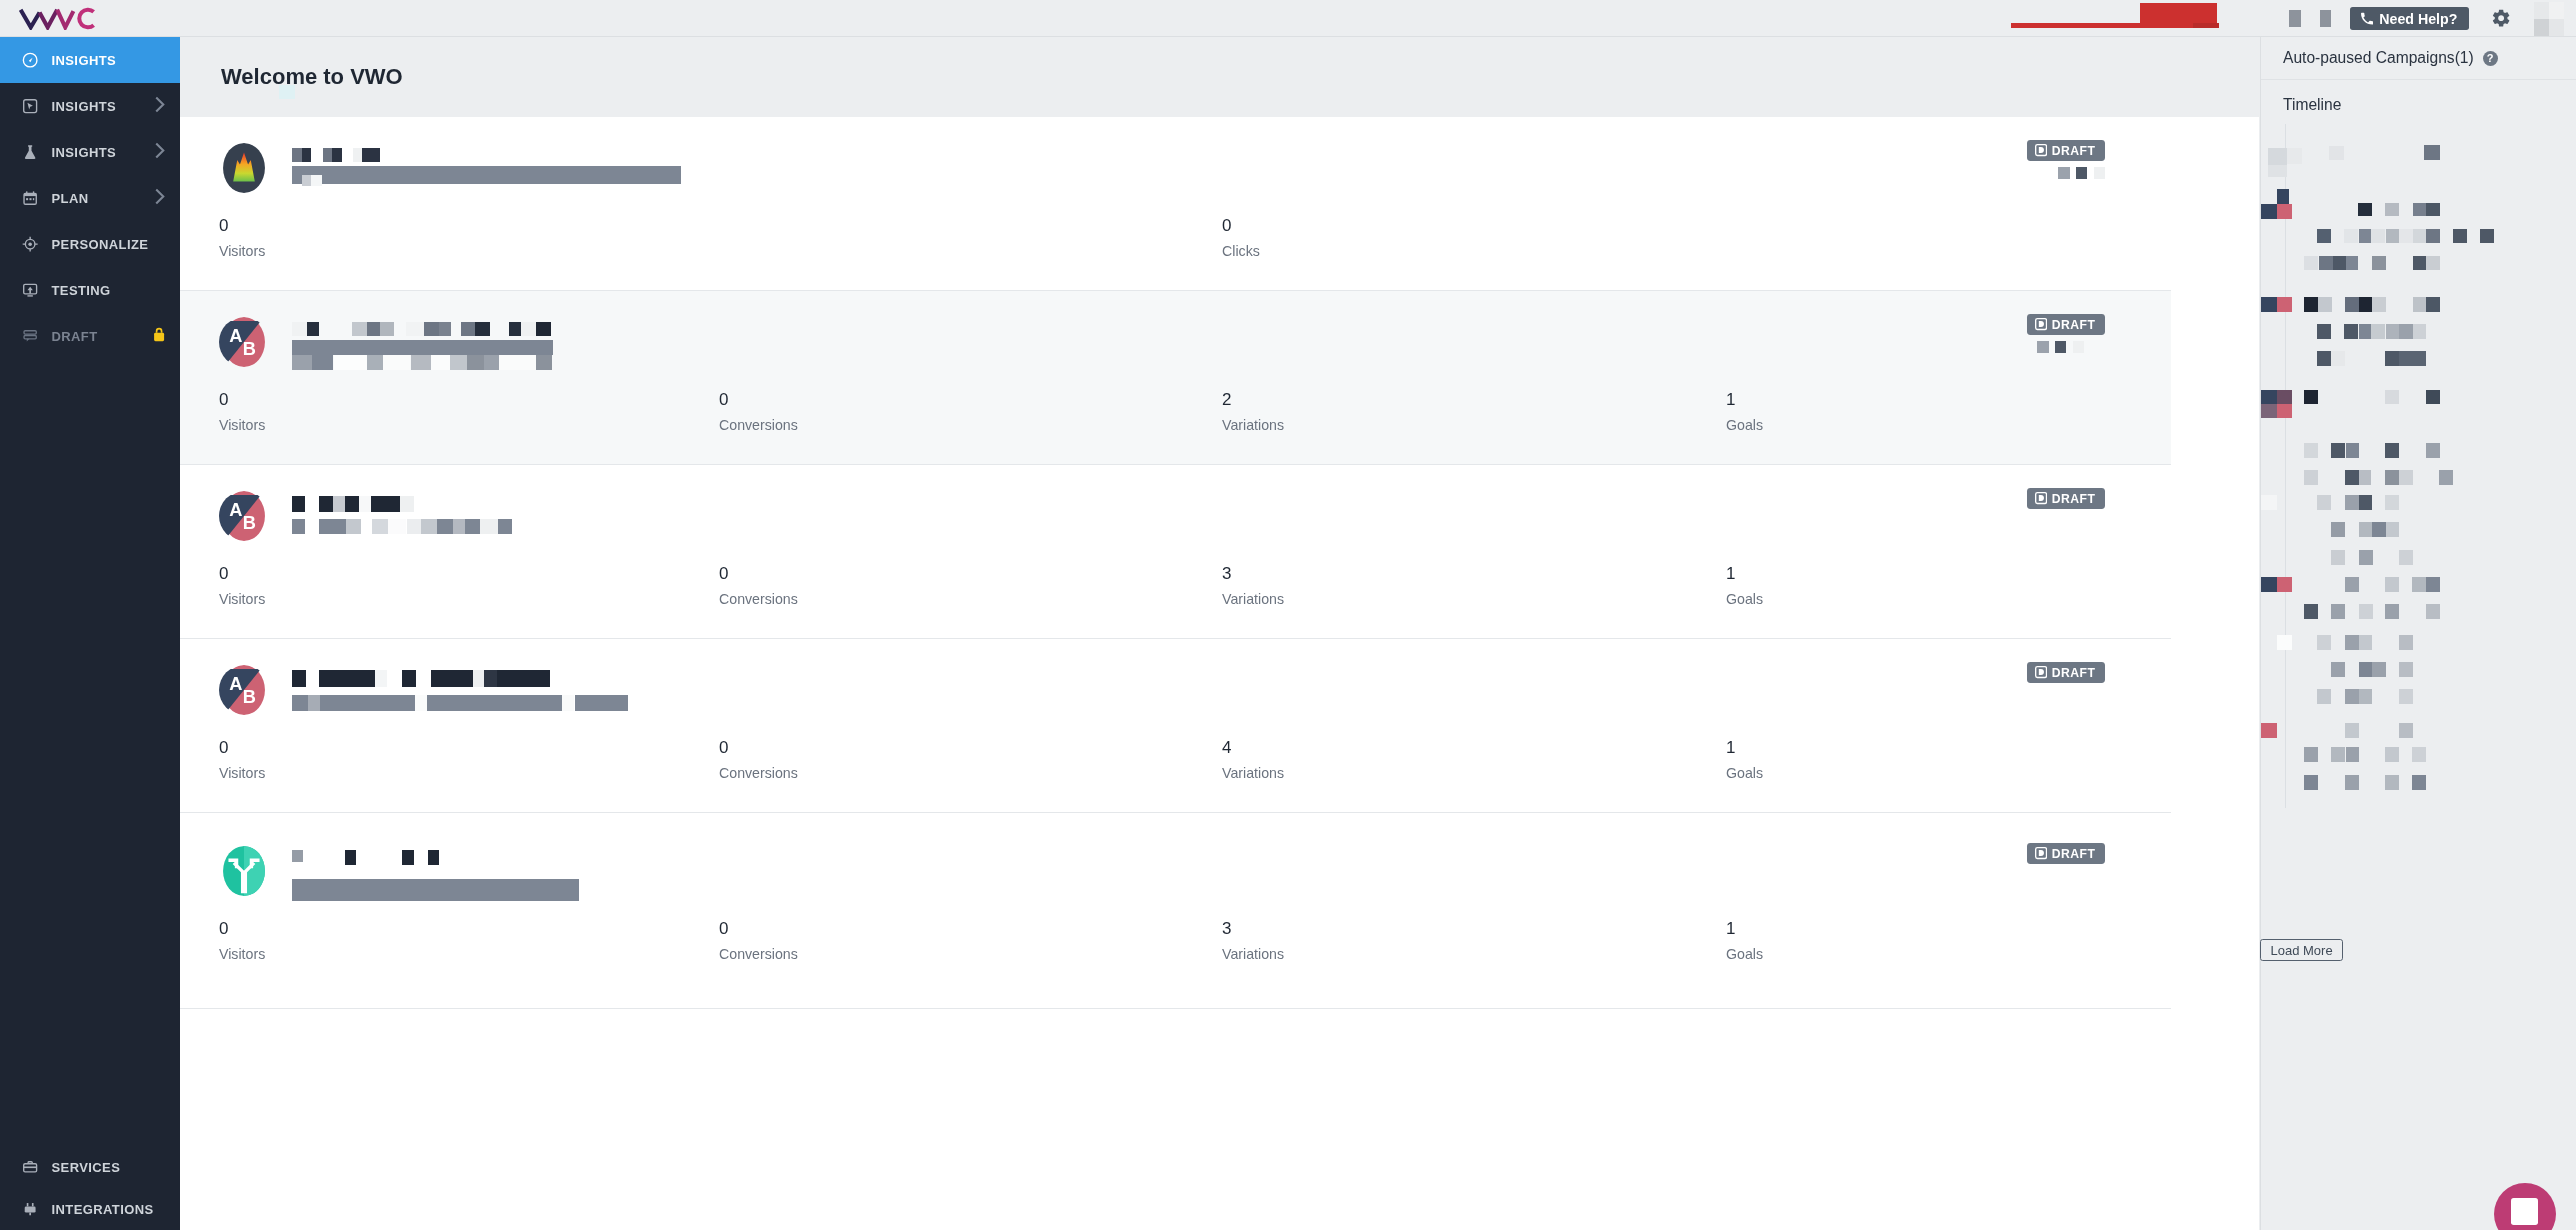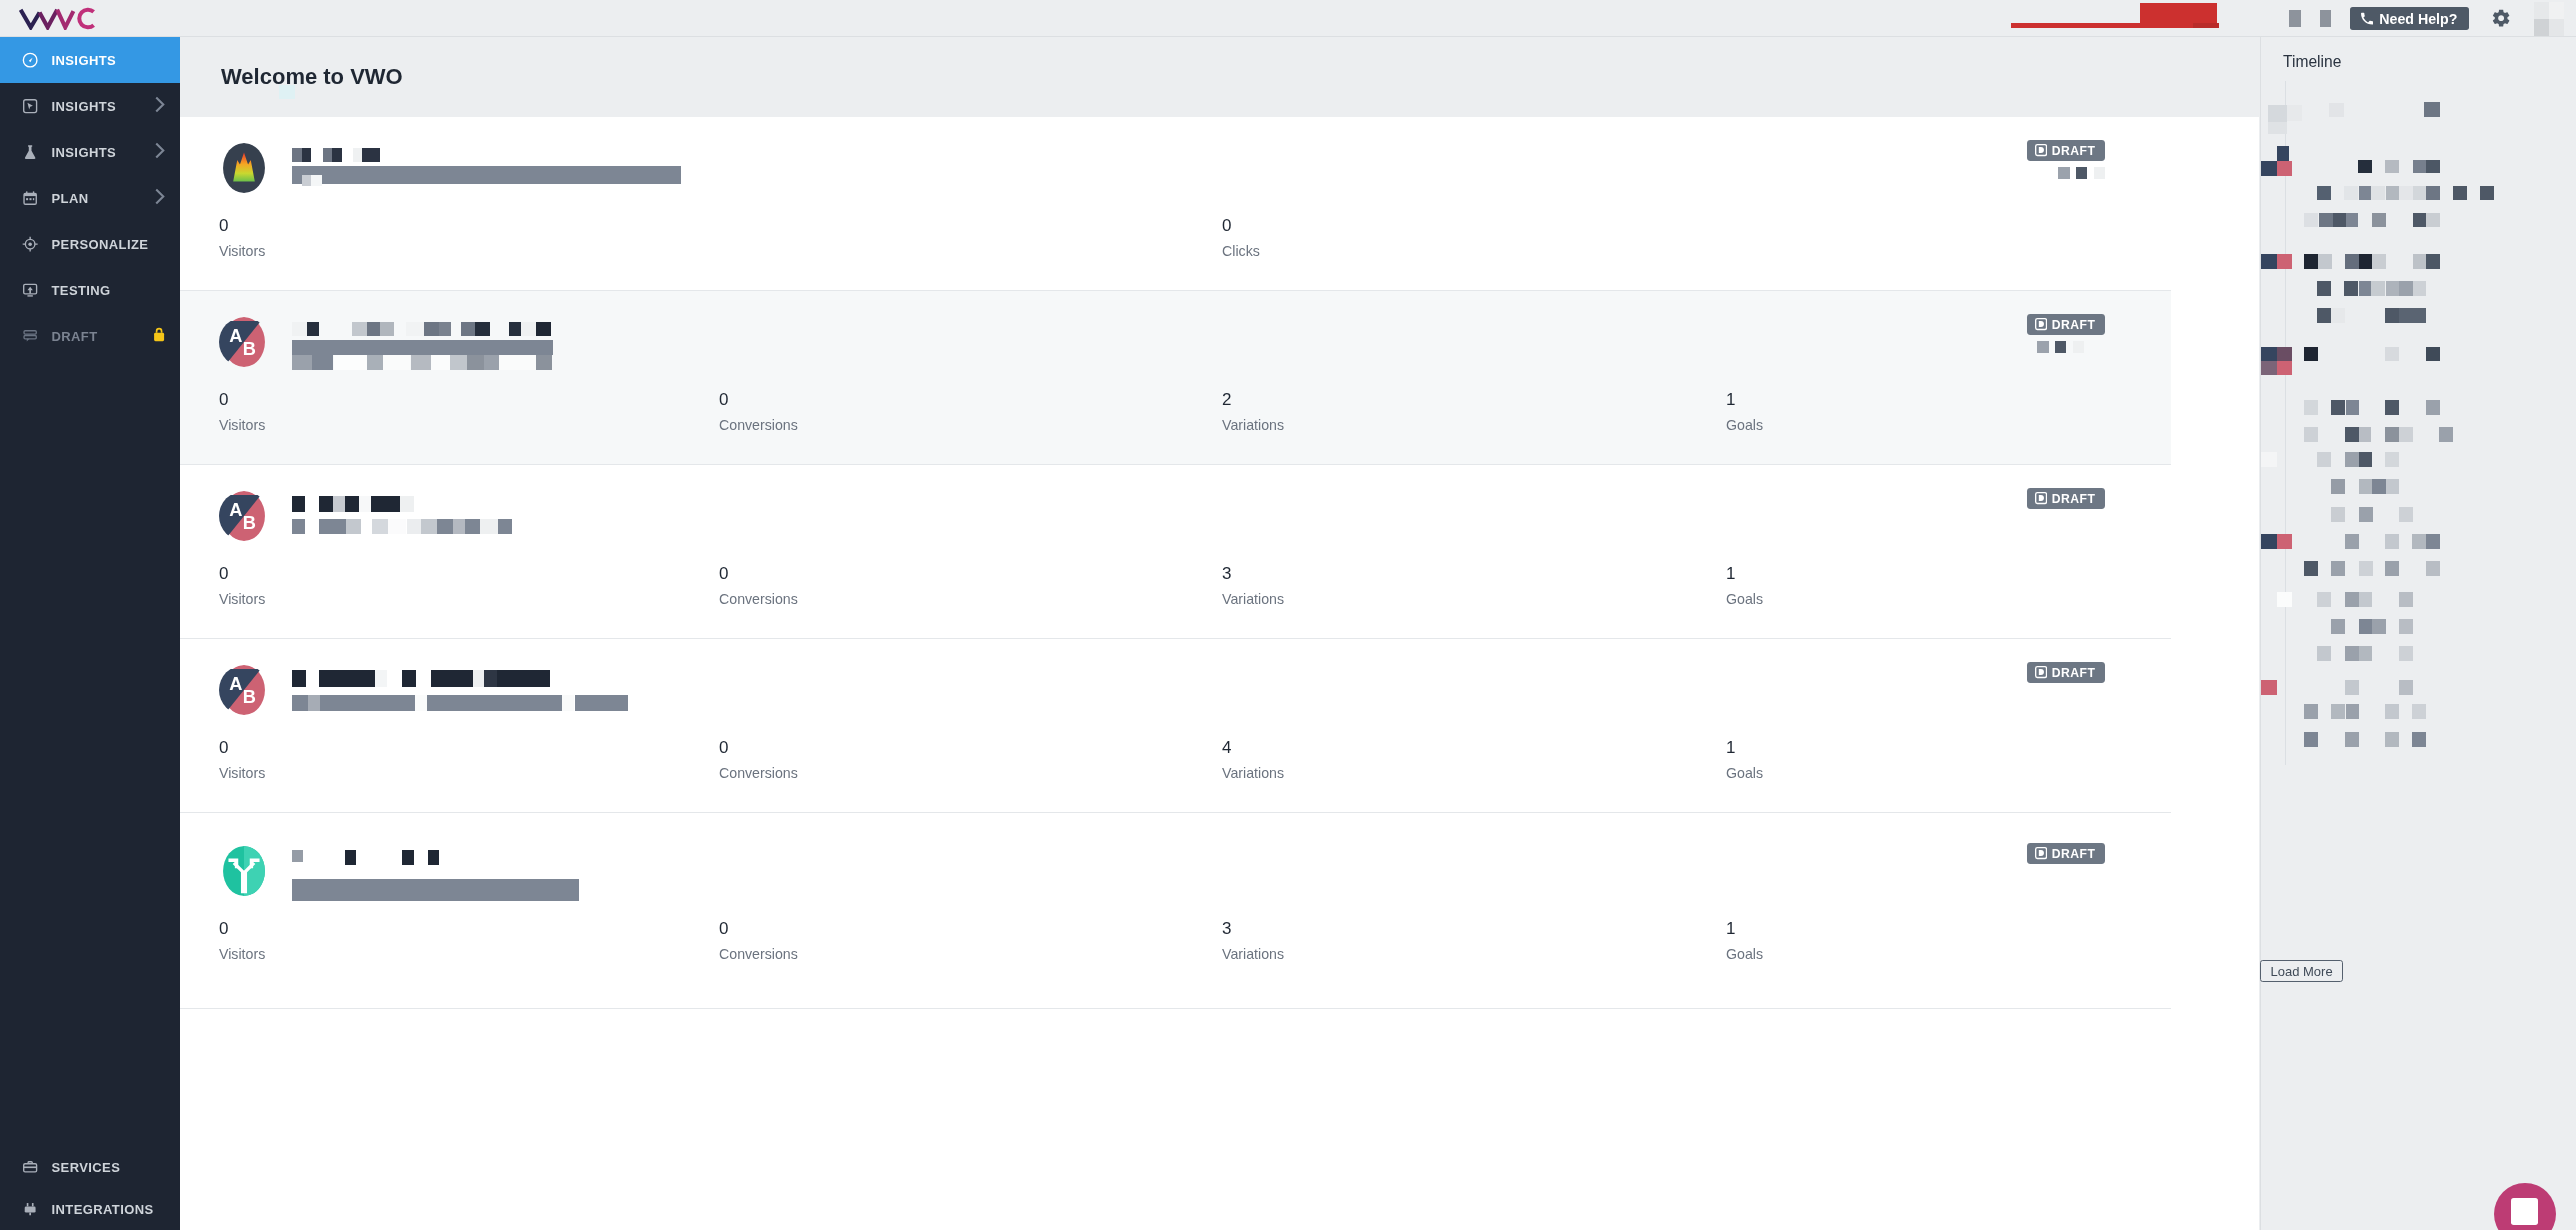--- a/index.html
+++ b/index.html
@@ -134,21 +134,21 @@
     background:#92d3ae; border:none; color:#ffffff;
     height: 23px; padding:0 14.2px; border-radius:2.7px; font-size:13.6px; font-weight:700; cursor:pointer;
     font-family:"Liberation Sans", sans-serif;
   }
   .rp-timeline-title { padding: 16.3px 0 0 22px; font-size: 15.6px; color:#2a3340; }
   .timeline-canvas { position:relative; margin-top: 9.5px; height: 691px; }
   .tl { position:absolute; display:block; }
   .tl-axis { position:absolute; left: 24.4px; top: 0; width:0.7px; height: 684px; background:#dbdfe3; }
 
   .load-more {
-    position:absolute; left: 2260px; top: 960px;
+    position:absolute; left: 2260px; top: 939px;
     background:#eceef0; border:0.7px solid #55606e; color:#3f4a57;
     height: 22px; padding: 0 9.5px; border-radius:2.7px; font-size: 13px; cursor:pointer;
     font-family:"Liberation Sans", sans-serif;
   }
 
   .chat-widget {
     position:absolute; right: 20.3px; bottom: -15px;
     width: 62px; height: 62px; border-radius:50%;
     background:#bd3c74; cursor:pointer;
     display:flex; align-items:center; justify-content:center;
@@ -611,20 +611,24 @@
         <div class="stat" style="left:1546px;">
           <div class="val">1</div>
           <div class="lbl">Goals</div>
         </div>
       </div>
     </div>
 
   </div>
 
   <div class="rightpanel">
+    <div class="rp-header">
+      <span class="txt">Auto-paused Campaigns(1)</span>
+      <span class="help-ico">?</span>
+    </div>
     <div class="rp-timeline-title">Timeline</div>
 
     <div class="timeline-canvas">
       <span class="tl-axis"></span>
 
       <i class="tl" style="left:6.8px;top:24.4px;width:19px;height:19px;background:#d5d9dd;"></i>
       <i class="tl" style="left:26px;top:24.4px;width:15px;height:16.3px;background:#e7e9eb;"></i>
       <i class="tl" style="left:6.8px;top:41px;width:19px;height:12.2px;background:#dfe2e5;"></i>
       <i class="tl" style="left:68px;top:22.4px;width:15px;height:13.6px;background:#e2e4e7;"></i>
       <i class="tl" style="left:163px;top:21px;width:16.3px;height:15px;background:#6d7684;"></i>

